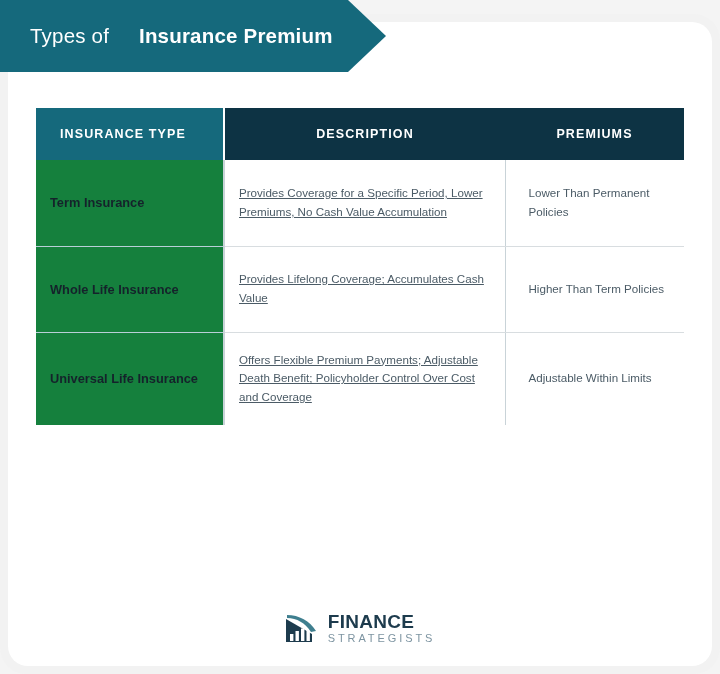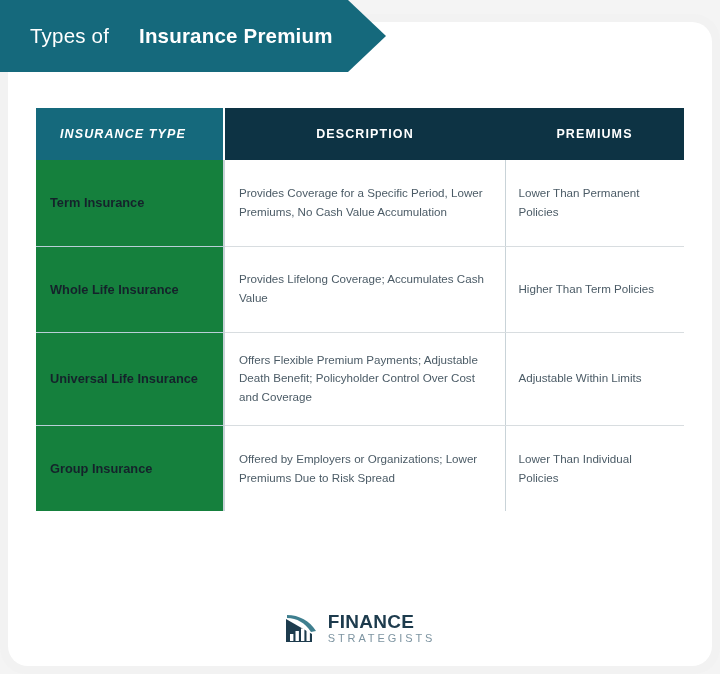--- a/index.html
+++ b/index.html
@@ -87,21 +87,20 @@
     letter-spacing: 1.1px;
     text-transform: uppercase;
     vertical-align: middle;
     padding: 0;
   }
   th.head-type {
     background: #15697c;
     text-align: left;
     padding-left: 24px;
     box-sizing: border-box;
-    font-style: italic;
   }
   th.head-desc,
   th.head-prem {
     background: #0d3344;
     text-align: center;
   }
   th.head-desc { border-left: 2px solid #ffffff; text-align: center; }
 
   tbody td {
     vertical-align: middle;
@@ -122,23 +121,24 @@
     background: #ffffff;
     color: #4b5b66;
     font-size: 11.6px;
     line-height: 1.62;
     border-bottom: 1px solid #d8dde0;
   }
   td.cell-desc {
     padding-left: 14px;
     padding-right: 14px;
     border-left: 2px solid #c9d3d8;
+    text-decoration: underline;
   }
   td.cell-prem {
-    padding-left: 13px;
+    padding-left: 23px;
     padding-right: 12px;
     border-left: 1px solid #c9d3d8;
     margin-left: 47px;
   }
   tbody tr:last-child td { border-bottom: none; }
 
   
   tbody tr.r-tall td { height: 86px; }
   tbody tr.r-xtall td { height: 88px; }
 
@@ -212,25 +212,20 @@
       </tr>
       <tr class="r-tall">
         <td class="cell-type">Whole Life Insurance</td>
         <td class="cell-desc">Provides Lifelong Coverage; Accumulates Cash Value</td>
         <td class="cell-prem">Higher Than Term Policies</td>
       </tr>
       <tr class="r-xtall">
         <td class="cell-type">Universal Life Insurance</td>
         <td class="cell-desc">Offers Flexible Premium Payments; Adjustable Death Benefit; Policyholder Control Over Cost and Coverage</td>
         <td class="cell-prem">Adjustable Within Limits</td>
-      </tr>
-      <tr class="r-tall">
-        <td class="cell-type">Group Insurance</td>
-        <td class="cell-desc">Offered by Employers or Organizations; Lower Premiums Due to Risk Spread</td>
-        <td class="cell-prem">Lower Than Individual Policies</td>
       </tr>
     </tbody>
   </table>
 </div>
 
 <div id="footer">
   <div id="logo">
     <svg id="logo-mark" width="36" height="30" viewBox="0 0 36 30">
       <path d="M1 6 L1 29 L27 29 L27 21 Z" fill="#1d3b4d"></path>
       <rect x="5" y="21" width="3.4" height="7" fill="#ffffff"></rect>

